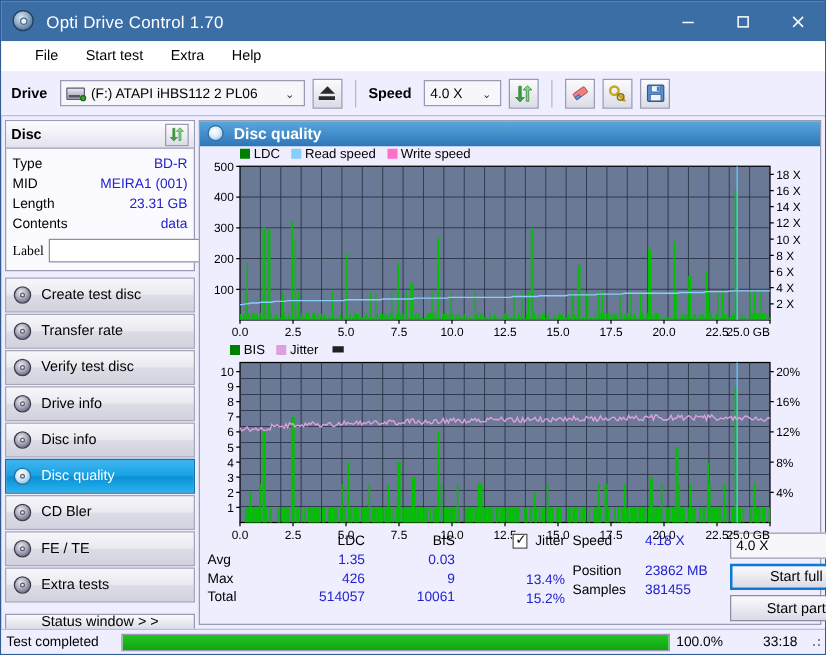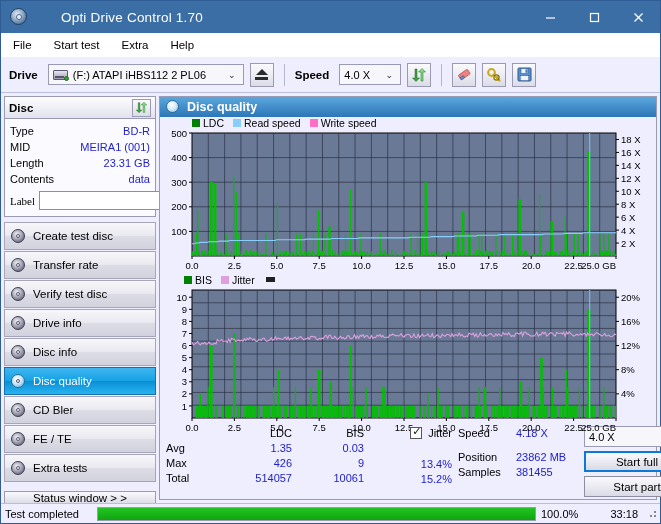--- a/index.html
+++ b/index.html
@@ -6,33 +6,33 @@
   html, body { margin:0; padding:0; }
   body {
     width:661px; height:524px; overflow:hidden;
     font-family:"Liberation Sans", sans-serif;
     font-size:11px; color:#000;
     background:#eceefc;
   }
   .window { width:661px; height:524px; background:#eeeeff; border:1px solid #2f5c94; position:relative; display:flex; flex-direction:column; }
 
   
-  .titlebar { height:32px; background:#3a6ea5; display:flex; align-items:center; padding-left:8px; flex:0 0 auto;gap:24px; }
+  .titlebar { height:32px; background:#3a6ea5; display:flex; align-items:center; padding-left:8px; flex:0 0 auto; }
   .title-icon { width:20px; height:20px; margin-right:8px; position:relative; }
   .title-icon .disc { position:absolute; left:1px; top:1px; width:17px; height:17px; border-radius:50%;
      background:radial-gradient(circle at 40% 35%, #dfe9f5 0%, #8fa9c7 45%, #5f7fa5 70%, #34506e 100%);
      border:1px solid #24405c; }
   .title-icon .hub { position:absolute; left:7px; top:7px; width:6px; height:6px; border-radius:50%; background:#e8eef7; border:1px solid #4d6b8c; }
   .title-text { color:#fff; font-size:13.5px; letter-spacing:.2px; }
   .wincontrols { margin-left:auto; display:flex; height:32px; }
   .wc { width:44px; height:32px; display:flex; align-items:center; justify-content:center; color:#fff; font-size:13px; }
   .wc svg { display:block; }
 
   
-  .menubar { height:24px; background:#fff; display:flex; align-items:center; padding-left:10px; gap:18px; flex:0 0 auto; border-bottom:1px solid #fff; }
+  .menubar { height:24px; background:#fff; display:flex; align-items:center; padding-left:25px; gap:18px; flex:0 0 auto; border-bottom:1px solid #fff; }
   .menuitem { font-size:11.5px; color:#000; padding:2px 2px; }
 
   
   .toolbar { height:36px; background:#eeeeff; display:flex; align-items:center; padding:0 8px; gap:6px; flex:0 0 auto; border-bottom:1px solid #b9bede; }
   .tb-label { font-weight:bold; font-size:11.5px; margin-right:4px; }
   .combo { height:21px; background:#f6f6fb; border:1px solid #9a9ab5; display:flex; align-items:center; padding:0 4px; position:relative; }
   .combo .caret { margin-left:auto; width:14px; text-align:center; color:#2b2b38; font-size:9px; }
   .drive-combo { width:196px; }
   .drive-combo .dtext { font-size:11px; white-space:nowrap; overflow:hidden; }
   .speed-combo { width:62px; font-size:11px; }

